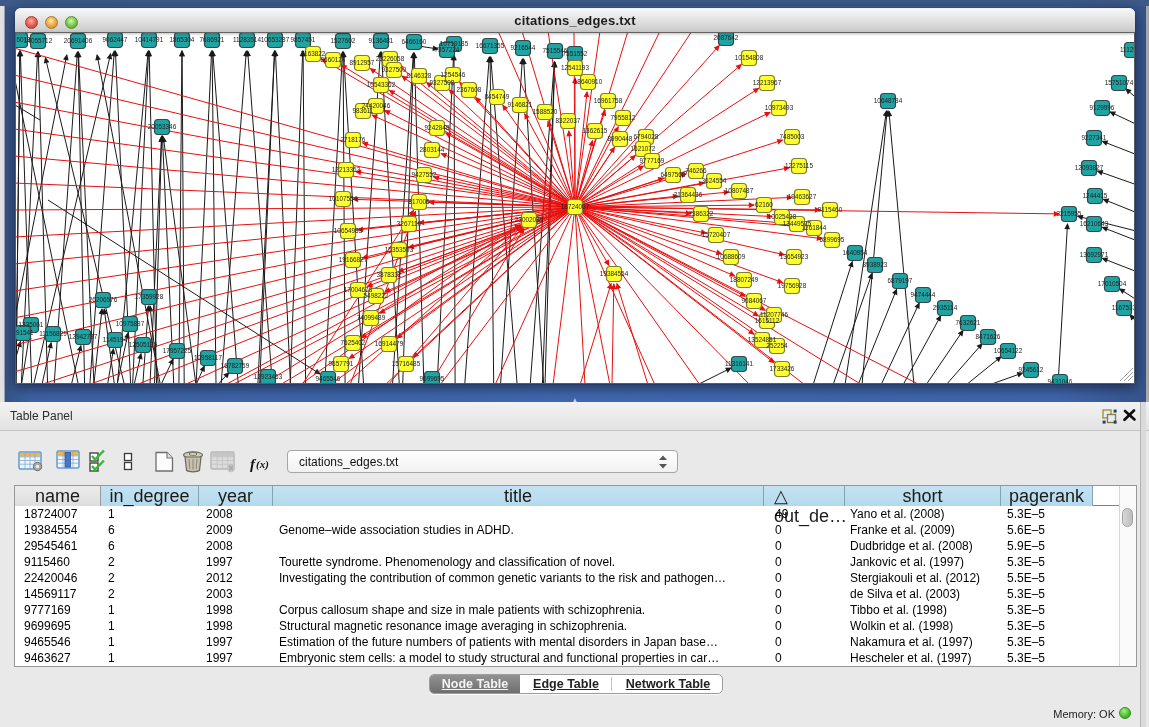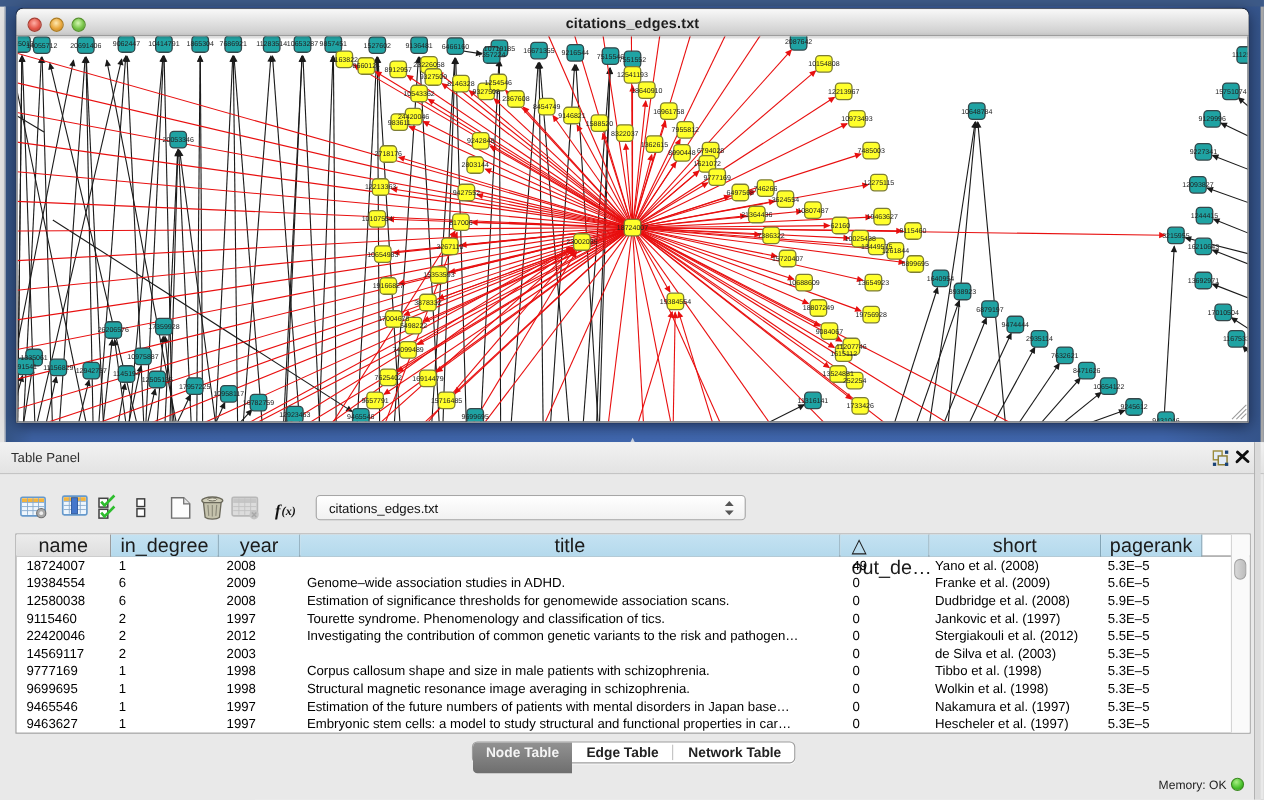--- a/index.html
+++ b/index.html
@@ -47,21 +47,21 @@
   .hgray { background:linear-gradient(#ececec,#dedede); border-right:1px solid #9b9b9b; }
   #hdr { position:absolute; left:0; top:0; width:1121px; height:20px; border-bottom:1px solid #828282; background:#fff; }
   .trow { position:absolute; left:0; width:1118px; height:16px; overflow:hidden; font-size:12px; color:#000; }
   .trow span { position:absolute; top:1px; white-space:nowrap; }
   #vsb { position:absolute; left:1104px; top:0; width:17px; height:180px; background:#fafafa; border-left:1px solid #d5d5d5; }
   #vsb .thumb { position:absolute; left:2px; top:22px; width:11px; height:19px; background:linear-gradient(90deg,#d8d8d8,#bdbdbd); border:1px solid #9f9f9f; border-radius:6px; }
   
   #tabs { position:absolute; left:429px; top:272px; width:294px; height:20px;
           background:#fff; border:1px solid #9d9d9d; border-radius:5px;
           box-shadow:0 1px 0 rgba(255,255,255,.7); font-size:12.5px; font-weight:bold; }
-  #tabs .seg { position:absolute; top:0; height:28px; line-height:18px; text-align:center; color:#222; }
+  #tabs .seg { position:absolute; top:0; height:18px; line-height:18px; text-align:center; color:#222;text-decoration:underline; }
   #tabs .sel { background:linear-gradient(#929292,#6e6e6e); color:#f4f4f4; border-radius:4px 0 0 4px; }
   #tabs .sep { position:absolute; top:2px; width:1px; height:14px; background:#c0c0c0; }
   
   #mem { position:absolute; left:960px; top:306px; width:155px; text-align:right; font-size:11px; color:#222; }
   #memdot { position:absolute; left:1119px; top:305px; width:12px; height:12px; border-radius:50%;
             background:radial-gradient(circle at 4px 3px,#a8ef84,#46bf2a 60%,#2f9418); border:1px solid #3a8a1f; }
   #pborder { position:absolute; left:1140px; top:0; width:1px; height:325px; background:#b2b2b2; }
 </style></head>
 <body>
 <div id="desk"></div>
@@ -692,33 +692,32 @@
 <div class="trow" style="top:120px">
       <span style="left:24px">19384554</span>
       <span style="left:108px">6</span>
       <span style="left:206px">2009</span>
       <span style="left:279px">Genome–wide association studies in ADHD.</span>
       <span style="left:775px">0</span>
       <span style="left:850px">Franke et al. (2009)</span>
       <span style="left:1007px">5.6E–5</span>
     </div>
 <div class="trow" style="top:136px">
-      <span style="left:24px">12580038</span>
+      <span style="left:24px">29545461</span>
       <span style="left:108px">6</span>
       <span style="left:206px">2008</span>
-      <span style="left:279px">Estimation of significance thresholds for genomewide association scans.</span>
       <span style="left:775px">0</span>
       <span style="left:850px">Dudbridge et al. (2008)</span>
       <span style="left:1007px">5.9E–5</span>
     </div>
 <div class="trow" style="top:152px">
       <span style="left:24px">9115460</span>
       <span style="left:108px">2</span>
       <span style="left:206px">1997</span>
-      <span style="left:279px">Tourette syndrome. Phenomenology and classification of tics.</span>
+      <span style="left:279px">Tourette syndrome. Phenomenology and classification of novel.</span>
       <span style="left:775px">0</span>
       <span style="left:850px">Jankovic et al. (1997)</span>
       <span style="left:1007px">5.3E–5</span>
     </div>
 <div class="trow" style="top:168px">
       <span style="left:24px">22420046</span>
       <span style="left:108px">2</span>
       <span style="left:206px">2012</span>
       <span style="left:279px">Investigating the contribution of common genetic variants to the risk and pathogen…</span>
       <span style="left:775px">0</span>

